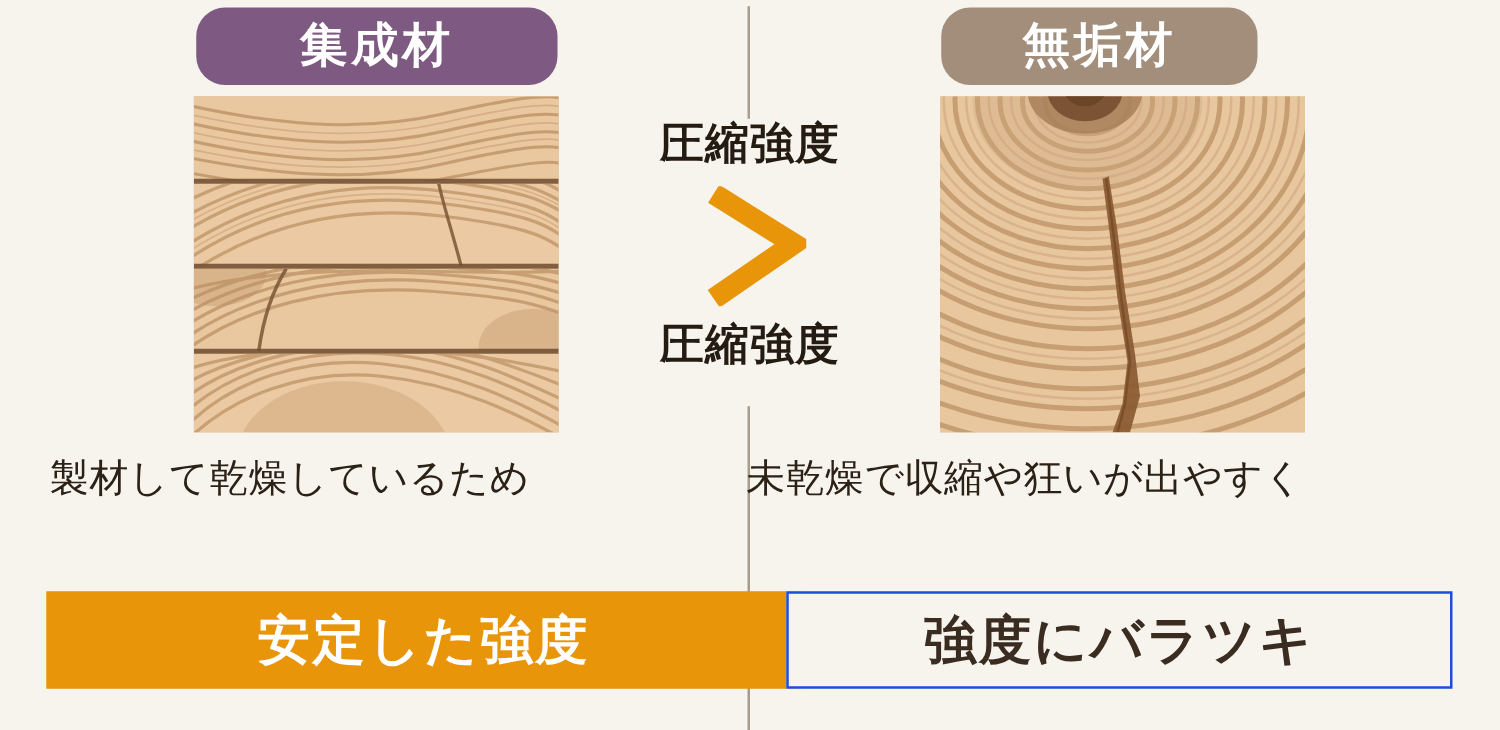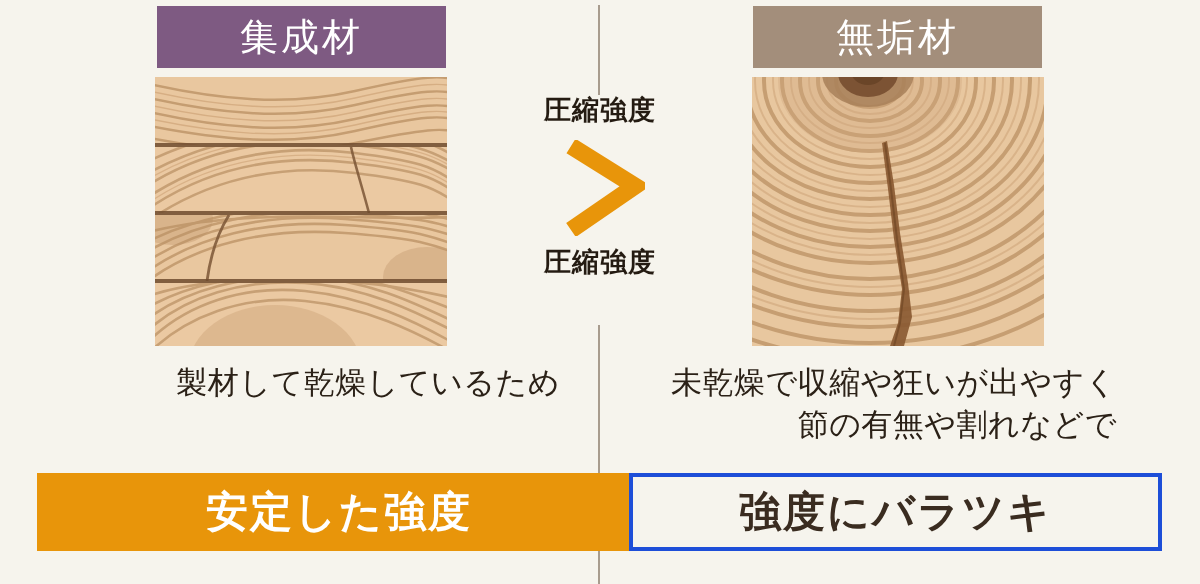--- a/index.html
+++ b/index.html
@@ -34,26 +34,27 @@
 
   
   .col-header {
     position: absolute;
     height: 62px;
     display: flex;
     align-items: center;
     justify-content: center;
     color: #FFFFFF;
     font-size: 38px;
-    font-weight: 400;
+    font-weight: 700;
     letter-spacing: 3px;
     line-height: 1;
+    border-radius: 23px;
   }
   .col-header.left  { left: 157px; top: 6px;  width: 289px; background: #7E5A82; }
-  .col-header.right { left: 753px; top: 6px;  width: 289px; background: #A38E7B; }
+  .col-header.right { left: 753px; top: 6px;  width: 253px; background: #A38E7B; }
 
   
   .wood-panel {
     position: absolute;
     top: 77px;
     width: 292px;
     height: 269px;
     overflow: hidden;
     background: #E6C49C;
   }
@@ -63,40 +64,40 @@
 
   
   .center-block {
     position: absolute;
     left: 490px;
     top: 96px;
     width: 220px;
     text-align: center;
   }
   .center-label {
-    font-size: 27px;
+    font-size: 35px;
     font-weight: 700;
     letter-spacing: 1px;
     color: #241B12;
     line-height: 1.1;
   }
   .gt-symbol {
     margin: 14px auto 10px auto;
     width: 90px;
     height: 96px;
   }
   .gt-symbol svg { display: block; width: 100%; height: 100%; }
   .center-label.bottom { margin-top: 12px; }
 
   
   .desc {
     position: absolute;
     top: 362px;
     width: 520px;
-    text-align: right;
+    text-align: left;
     font-size: 31px;
     line-height: 1.36;
     color: #2B2117;
     letter-spacing: 0.5px;
   }
   .desc.left  { left: 40px; }
   .desc.right { left: 597px; }
   .desc .line { display: block; white-space: nowrap; }
 
   
@@ -116,21 +117,21 @@
   .conclusion.filled {
     left: 37px;
     width: 604px;
     background: #E8950A;
     color: #FFFFFF;
   }
   .conclusion.outlined {
     left: 629px;
     width: 533px;
     background: #F6F4ED;
-    border: 4px solid #1d4ed8;
+    border: 2px solid #1d4ed8;
     color: #3A2C20;
   }
 </style>
 </head>
 <body>
 
 <div class="stage">
 
   <div class="divider top"></div>
   <div class="divider bottom"></div>
@@ -300,18 +301,17 @@
         <ellipse cx="116" cy="-6" rx="17" ry="14" fill="#6A4528"></ellipse>
 
         <path d="M130 66 L136 112 L142 162 L150 212 L146 246 L138 269 L152 269 L160 240 L156 206 L148 156 L142 108 L135 64 Z" fill="#8A5A32" opacity="0.92"></path>
         <path d="M133 66 L139 112 L145 162 L152 212 L148 246 L142 269" fill="none" stroke="#6B4222" stroke-width="2" opacity="0.6"></path>
       </g>
     </svg>
   </div>
 
   <div class="desc right">
     <span class="line">未乾燥で収縮や狂いが出やすく</span>
-    <span class="line">節の有無や割れなどで</span>
   </div>
 
   <div class="conclusion outlined">強度にバラツキ</div>
 
 </div>
 
 </body></html>

